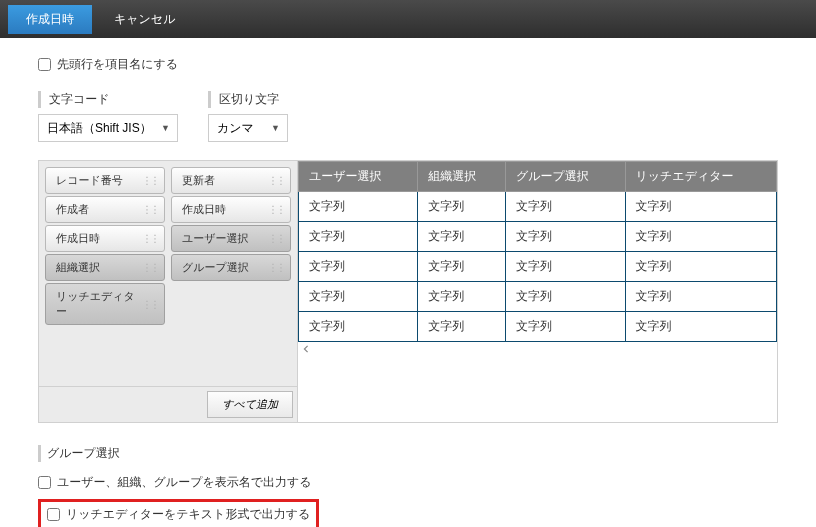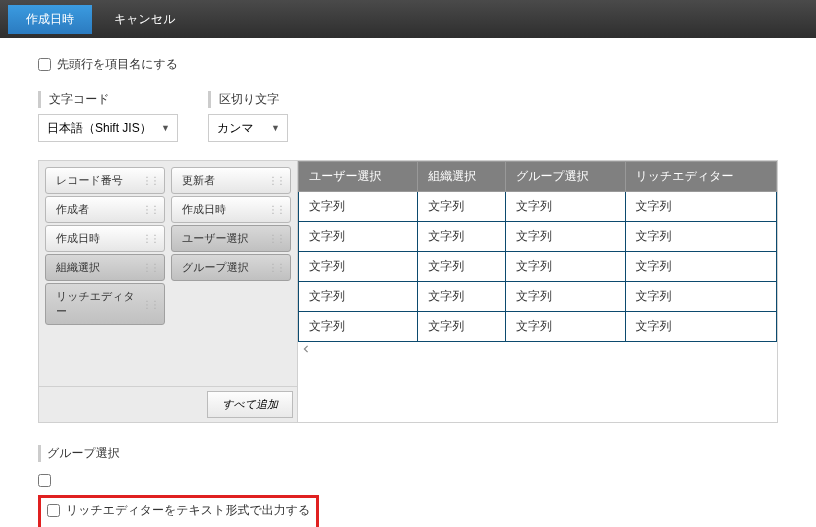--- a/index.html
+++ b/index.html
@@ -167,20 +167,21 @@
             <path d="M7 1 L3 5 L7 9" fill="none" stroke="#888" stroke-width="1.5"></path>
           </svg>
       </div>
     </div>
   </div>
 
   <div class="section-label">グループ選択</div>
 
   <label class="option-row">
     <input type="checkbox" style="">
+    <span>ユーザー、組織、グループを表示名で出力する</span>
   </label>
 
   <div class="highlight">
     <label class="option-row" style="margin-bottom:8px;">
       <input type="checkbox" style="">
       <span>リッチエディターをテキスト形式で出力する</span>
     </label>
   </div>
 
 </div>

